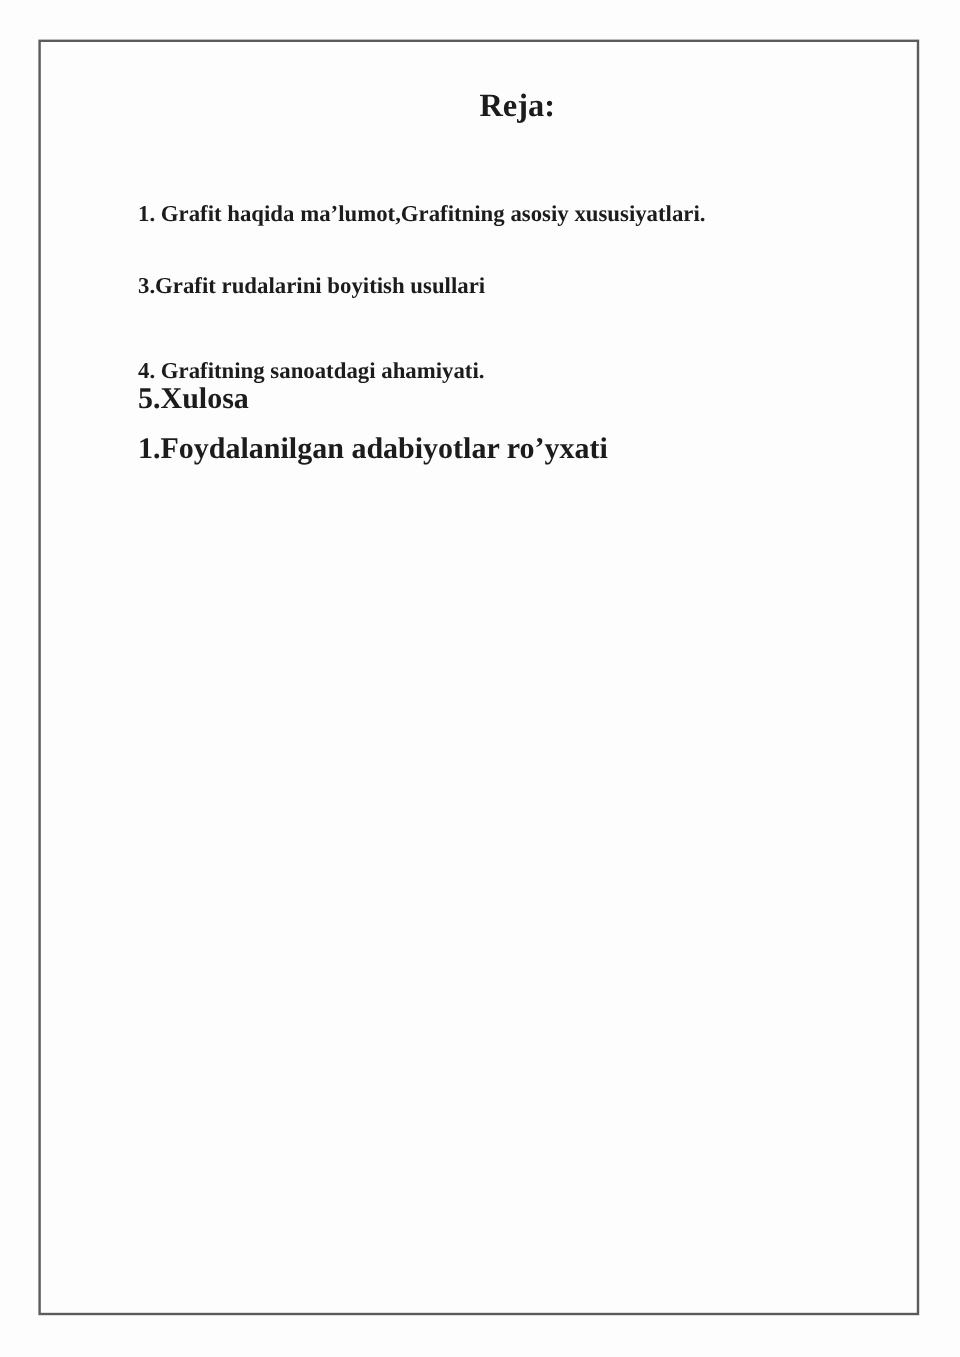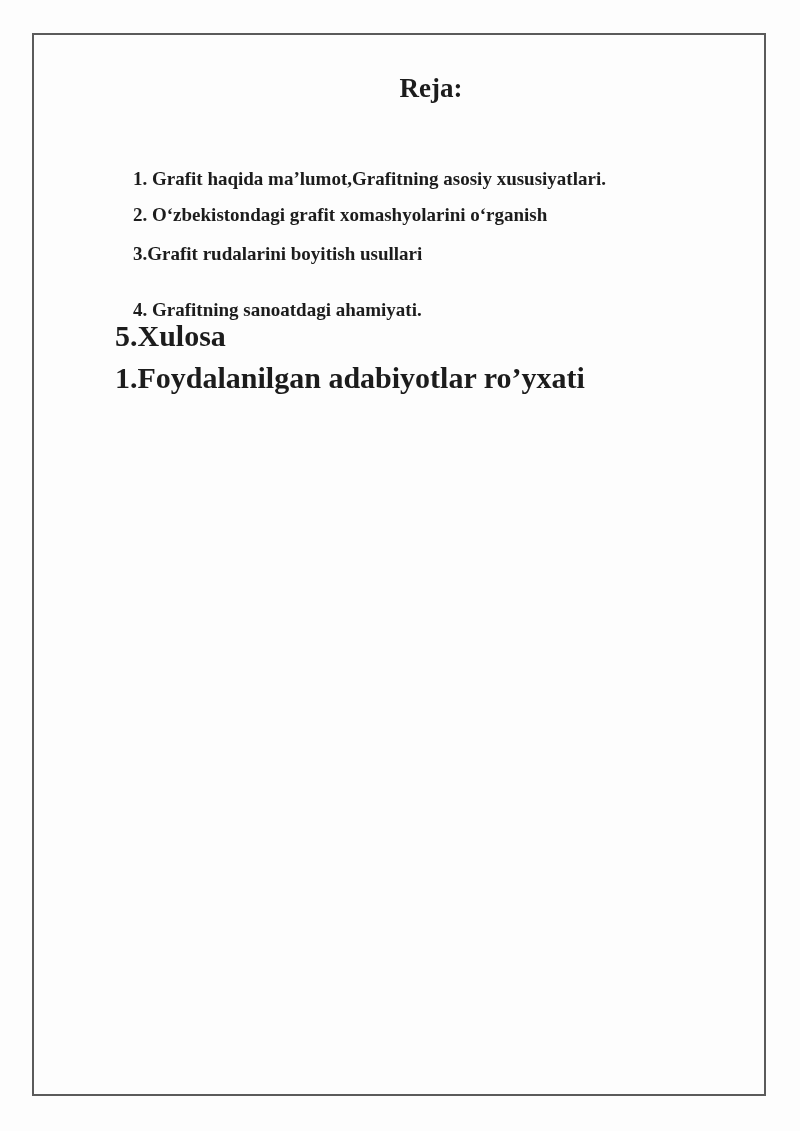--- a/index.html
+++ b/index.html
@@ -36,40 +36,39 @@
   }
   .plan-item{
     position:absolute;
     left:115px;width:620px;
     margin:0;
     font-weight:bold;
     color:var(--text);
     line-height:1.15;
     white-space:nowrap;
   }
-  .item-normal{font-size:19px;margin-left:18px;}
-  .item-large{font-size:30px;}
+  .item-normal{font-size:19px;}
+  .item-large{font-size:25px;}
   .pos-0{top:168px;}
   .pos-1{top:204px;}
-  .pos-2{top:243px;font-family:Liberation Serif, serif;}
+  .pos-2{top:228px;font-family:Liberation Serif, serif;}
   .pos-3{top:299px;}
   .pos-4{top:319px;}
   .pos-5{top:361px;}
 </style>
 </head>
 <body>
 
 <div class="sheet">
   <div class="page-border"></div>
 
   <h1 class="doc-title">Reja:</h1>
 
   <p class="plan-item item-normal pos-0">1. Grafit haqida ma’lumot,Grafitning asosiy xususiyatlari.</p>
 
-  <p class="plan-item item-normal pos-1">2. O‘zbekistondagi grafit xomashyolarini o‘rganish</p>
 
   <p class="plan-item item-normal pos-2">3.Grafit rudalarini boyitish usullari</p>
 
   <p class="plan-item item-normal pos-3">4. Grafitning sanoatdagi ahamiyati.</p>
 
   <p class="plan-item item-large pos-4">5.Xulosa</p>
 
   <p class="plan-item item-large pos-5">1.Foydalanilgan adabiyotlar ro’yxati</p>
 </div>
 

